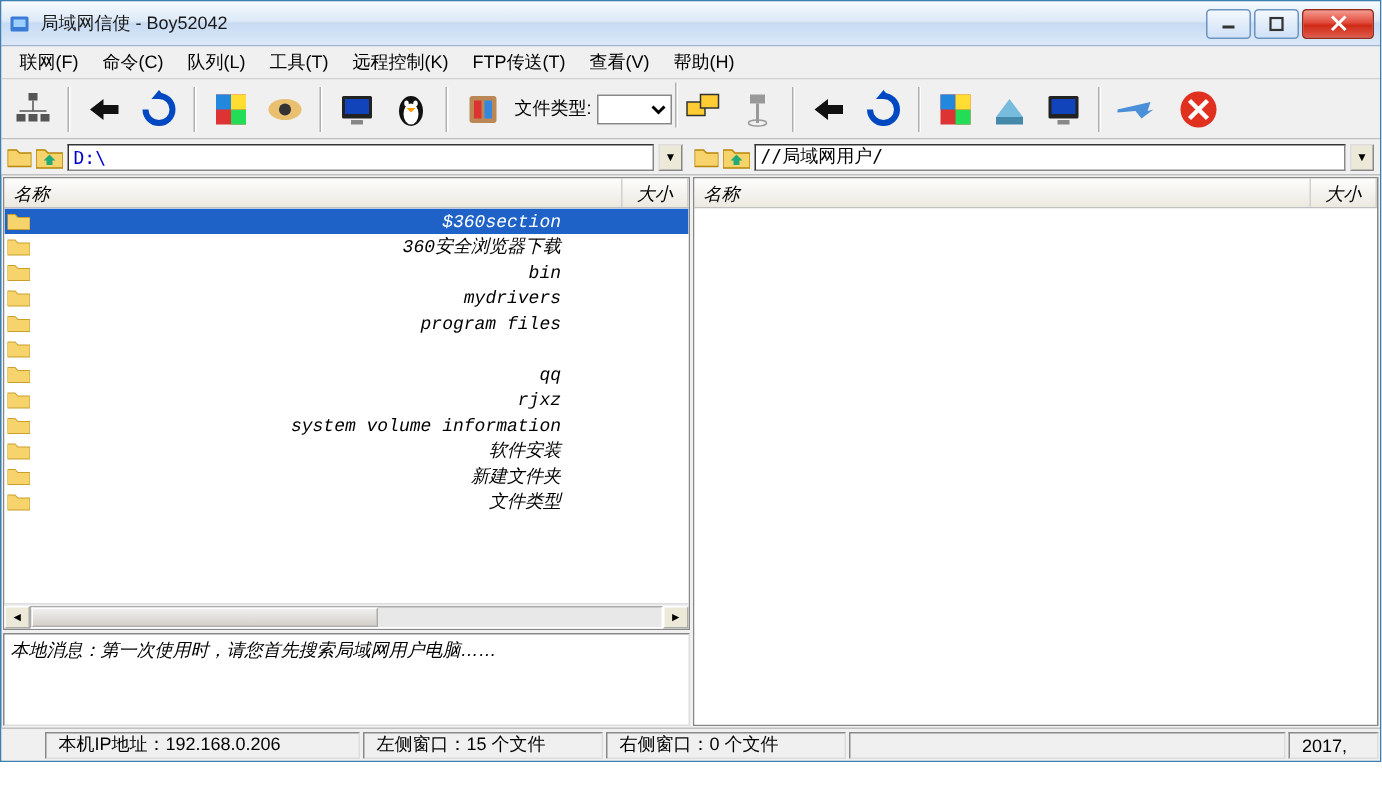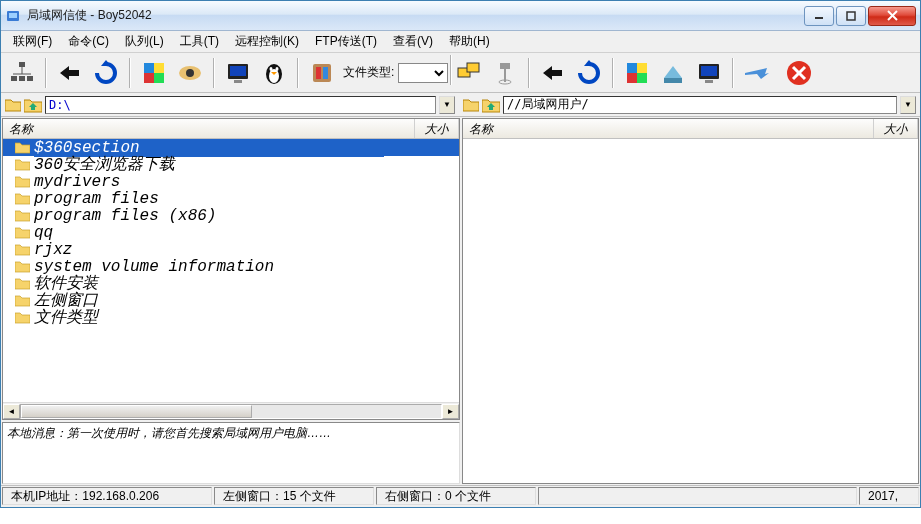--- a/index.html
+++ b/index.html
@@ -28,31 +28,31 @@
 .addrdrop { width: 16px; height: 18px; border: 1px outset #ddd; background: #ece9d8; display: flex; align-items: center; justify-content: center; font-size: 8px; cursor: pointer; }
 .panes { flex: 1; display: flex; min-height: 0; font-style: italic; }
 .pane { display: flex; flex-direction: column; border: 1px solid #888; background: #fff; margin: 1px; }
 .pane-left { width: 458px; }
 .pane-right { flex: 1; }
 .colhdr { height: 20px; background: linear-gradient(#fdfdfd,#ece9e0); border-bottom: 1px solid #c0c0c0; display: flex; }
 .colhdr .col { border-right: 1px solid #d0d0d0; padding: 2px 6px; font-size: 12px; }
 .col-name { flex: 1; }
 .col-size { width: 44px; text-align: center; }
 .filelist { flex: 1; overflow: auto; background: #fff; position: relative; }
-.filerow { display: flex; align-items: center; height: 17px; padding: 0 12px; gap: 4px; font-family: SimSun, "Courier New", monospace; font-size: 16px; }
+.filerow { display: flex; align-items: center; height: 17px; padding: 0 2px; gap: 4px; font-family: SimSun, "Courier New", monospace; font-size: 12px; text-align: right; }
 .filerow .foldericon { width: 15px; height: 13px; flex-shrink: 0; }
 .filerow.selected { background: #1e62c8; color: #fff; }
 .filerow.selected .fname-wrap { background: #1e62c8; }
 .fname-wrap { flex: 0 0 350px; }
 .hscroll { height: 17px; background: #f0f0f0; border-top: 1px solid #ddd; display: flex; align-items: center; }
 .hscroll .track { flex: 1; height: 15px; background: #e8e8e8; border: 1px inset #fff; position: relative; }
 .hscroll .thumb { position: absolute; left: 0; top: 0; height: 100%; background: linear-gradient(#f0f0f0,#d4d0c8); border: 1px outset #fff; }
 .hscroll .arrow { width: 17px; height: 15px; background: #ece9d8; border: 1px outset #fff; display: flex; align-items: center; justify-content: center; font-size: 8px; cursor: pointer; }
 .msgbox { height: 62px; border: 1px inset #ddd; background: #fff; padding: 2px 4px; font-size: 12px; overflow: auto; margin: 1px; font-family: SimSun, sans-serif; line-height: 1.35; }
-.statusbar { height: 22px; background: #f0f0f0; border-top: 1px solid #c0c0c0; display: flex; font-size: 12px; }
+.statusbar { height: 22px; background: #f0f0f0; border-top: 1px solid #c0c0c0; display: flex; align-items: center; font-size: 12px; padding-left: 28px; }
 .statusbar .cell { border: 1px inset #ddd; padding: 2px 8px; height: 18px; margin: 1px; display: flex; align-items: center; }
 svg { display: block; }
 </style>
 </head>
 <body>
 
 <div class="window">
 
   <div class="titlebar">
     <span class="app-icon">
@@ -284,37 +284,44 @@
                 </svg>
               </span>
               <span class="fname-wrap">360安全浏览器下载</span>
             </div>
             <div class="filerow">
               <span class="foldericon">
                 <svg width="15" height="13">
                   <polygon points="0,2 5,2 7,4 15,4 15,12 0,12" fill="#f6d36b" stroke="#c9a02c" stroke-width="0.7"></polygon>
                 </svg>
               </span>
+              <span class="fname-wrap">bin</span>
+            </div>
+            <div class="filerow">
+              <span class="foldericon">
+                <svg width="15" height="13">
+                  <polygon points="0,2 5,2 7,4 15,4 15,12 0,12" fill="#f6d36b" stroke="#c9a02c" stroke-width="0.7"></polygon>
+                </svg>
+              </span>
               <span class="fname-wrap">mydrivers</span>
             </div>
             <div class="filerow">
               <span class="foldericon">
                 <svg width="15" height="13">
                   <polygon points="0,2 5,2 7,4 15,4 15,12 0,12" fill="#f6d36b" stroke="#c9a02c" stroke-width="0.7"></polygon>
                 </svg>
               </span>
               <span class="fname-wrap">program files</span>
             </div>
             <div class="filerow">
               <span class="foldericon">
                 <svg width="15" height="13">
                   <polygon points="0,2 5,2 7,4 15,4 15,12 0,12" fill="#f6d36b" stroke="#c9a02c" stroke-width="0.7"></polygon>
                 </svg>
               </span>
-              <span class="fname-wrap">program files (x86)</span>
             </div>
             <div class="filerow">
               <span class="foldericon">
                 <svg width="15" height="13">
                   <polygon points="0,2 5,2 7,4 15,4 15,12 0,12" fill="#f6d36b" stroke="#c9a02c" stroke-width="0.7"></polygon>
                 </svg>
               </span>
               <span class="fname-wrap">qq</span>
             </div>
             <div class="filerow">
@@ -340,21 +347,21 @@
                 </svg>
               </span>
               <span class="fname-wrap">软件安装</span>
             </div>
             <div class="filerow">
               <span class="foldericon">
                 <svg width="15" height="13">
                   <polygon points="0,2 5,2 7,4 15,4 15,12 0,12" fill="#f6d36b" stroke="#c9a02c" stroke-width="0.7"></polygon>
                 </svg>
               </span>
-              <span class="fname-wrap">左侧窗口</span>
+              <span class="fname-wrap">新建文件夹</span>
             </div>
             <div class="filerow">
               <span class="foldericon">
                 <svg width="15" height="13">
                   <polygon points="0,2 5,2 7,4 15,4 15,12 0,12" fill="#f6d36b" stroke="#c9a02c" stroke-width="0.7"></polygon>
                 </svg>
               </span>
               <span class="fname-wrap">文件类型</span>
             </div>
           </div>

